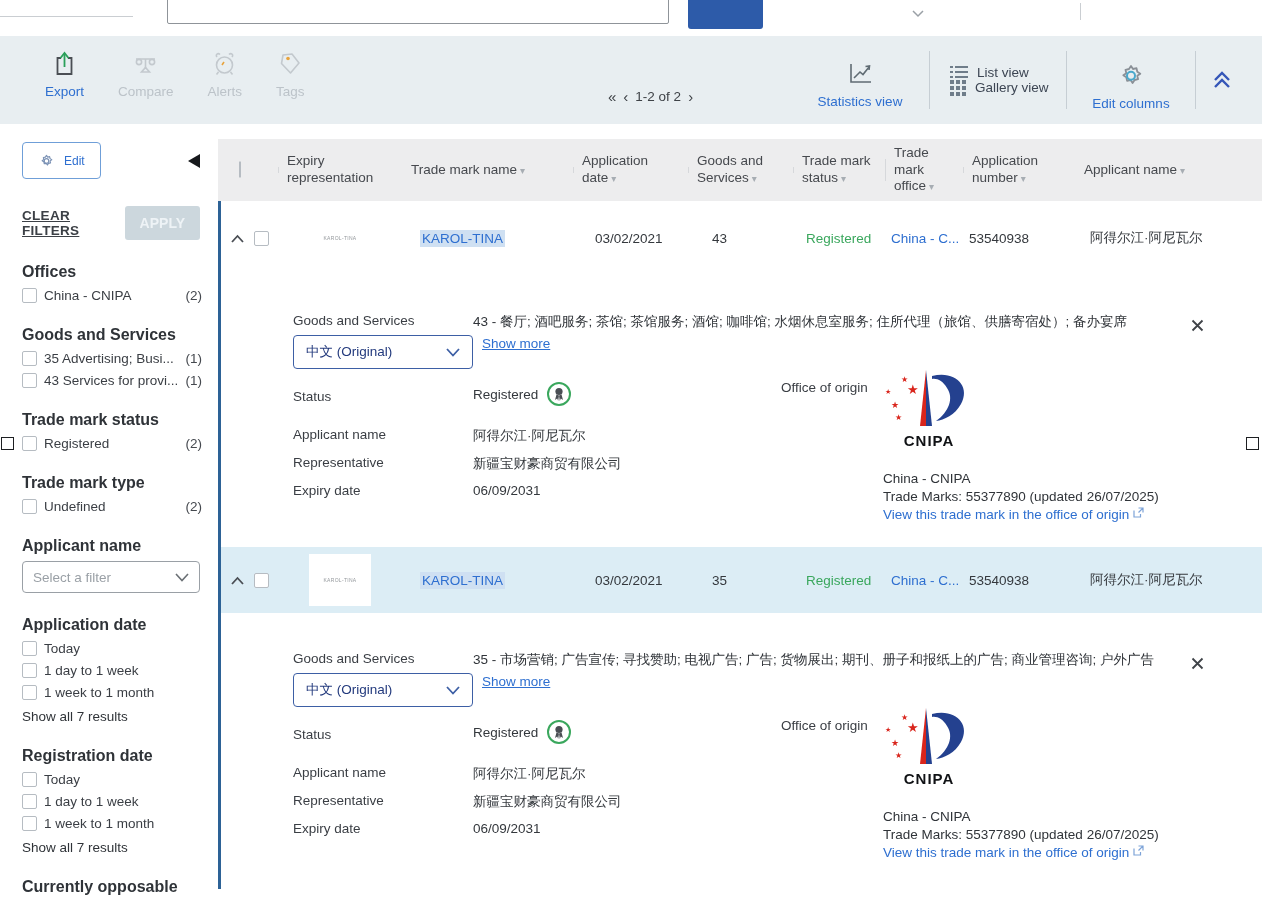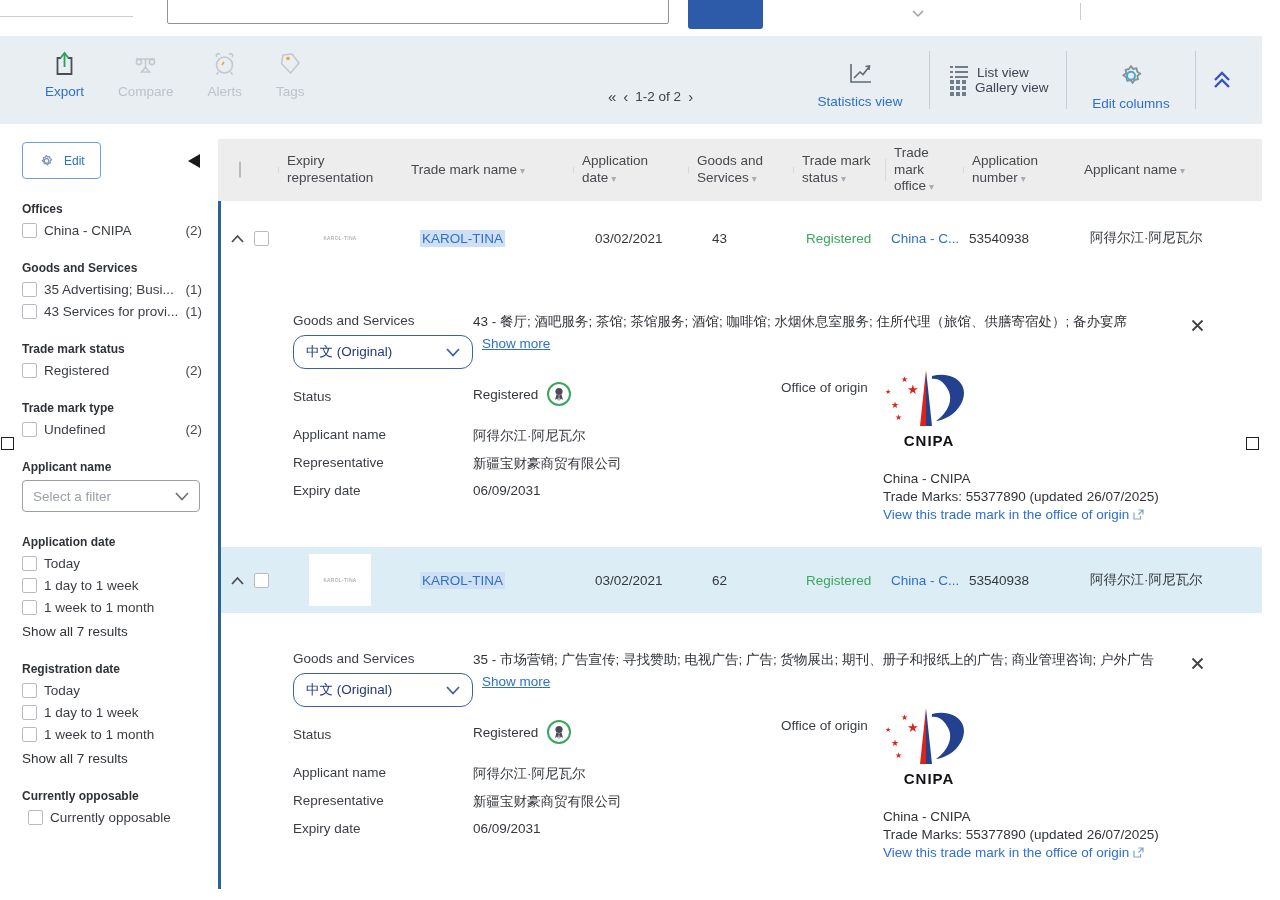--- a/index.html
+++ b/index.html
@@ -40,21 +40,21 @@
   
   .content { display:flex; margin-top:15px; }
   .sidebar { width:218px; padding:3px 0 0 22px; flex:0 0 auto; }
   .edit-row { display:flex; justify-content:space-between; align-items:center; width:178px; }
   .edit-btn { display:flex; align-items:center; gap:9px; border:1px solid #6f9fd8; border-radius:4px; background:#fff; padding:9px 15px; color:#2e6fd0; font-size:12px; cursor:pointer; }
   .tri-left { width:0; height:0; border-top:7px solid transparent; border-bottom:7px solid transparent; border-right:12px solid #17191c; cursor:pointer; }
   .filter-actions { display:flex; justify-content:space-between; align-items:center; width:178px; margin-top:27px; }
   .clear-link { font-size:13.5px; font-weight:700; color:#3c4046; text-decoration:underline; letter-spacing:.3px; cursor:pointer; }
   .apply-btn { background:#ccd7dd; color:#eef3f6; font-size:14px; font-weight:600; padding:9px 15px; border-radius:3px; border:none; cursor:default; }
   .fgroup { margin-top:23px; width:180px; }
-  .fgroup h4 { font-size:12px; font-weight:700; color:#2f3338; margin-bottom:6px; }
+  .fgroup h4 { font-size:16px; font-weight:700; color:#2f3338; margin-bottom:6px; }
   .fitem { display:flex; align-items:center; gap:7px; margin-top:7px; color:#3a3e44; }
   .fitem .count { margin-left:auto; color:#45494f; }
   .cb { width:15px; height:15px; border:1.5px solid #b6bcc2; border-radius:2px; background:#fff; flex:0 0 auto; cursor:pointer; }
   .show-link { display:inline-block; margin-top:9px; color:#2f3338; cursor:pointer; }
   .fselect { width:178px; height:32px; border:1px solid #9aa0a6; border-radius:4px; display:flex; align-items:center; justify-content:space-between; padding:0 10px; color:#9aa0a6; margin-top:5px; cursor:pointer; }
 
   
   .results { width:1044px; flex:0 0 auto; }
   .thead { display:grid; grid-template-columns:60px 124px 171px 115px 105px 92px 78px 112px 187px; background:#ededee; height:62px; align-items:center; color:#46494e; }
   .hcell { position:relative; padding:0 10px 0 9px; line-height:1.25; }
@@ -79,28 +79,28 @@
   .appcell { padding-left:15px; }
 
   
   .detail { position:relative; background:#fff; }
   .detail.p1 { height:272px; }
   .detail.p2 { height:276px; }
   .d-abs { position:absolute; }
   .d-label { color:#3a3e44; }
   .d-goods { left:252px; top:38px; right:60px; white-space:nowrap; overflow:hidden; color:#303439; }
   .d-showmore { left:261px; top:61px; color:#2e6fd0; cursor:pointer;text-decoration:underline; }
-  .d-lang { left:72px; top:60px; width:180px; height:34px; border:1.5px solid #3d5fa5; border-radius:12px; display:flex; align-items:center; justify-content:space-between; padding:0 12px; color:#233a7d; background:#fff; cursor:pointer; }
+  .d-lang { left:72px; top:60px; width:180px; height:34px; border:1.5px solid #3d5fa5; border-radius:4px; display:flex; align-items:center; justify-content:space-between; padding:0 12px; color:#233a7d; background:#fff; cursor:pointer; }
   .d-status { left:252px; top:106px; display:flex; align-items:center; gap:8px; }
   .d-close { left:966px; top:40px; cursor:pointer; padding:4px; }
   .cnipa { left:648px; top:93px; width:120px; text-align:center; }
   .cnipa .logotext { font-weight:700; font-size:15px; color:#101215; letter-spacing:1px; margin-top:1px; }
   .o-name { left:662px; top:196px; color:#303439; }
   .o-tm { left:662px; top:214px; color:#303439; }
-  .o-link { left:662px; top:232px; color:#2e6fd0; cursor:pointer; display:flex; align-items:center; gap:4px; }
+  .o-link { left:662px; top:232px; color:#2e6fd0; cursor:pointer; display:flex; gap:4px; }
 
   .stray { position:absolute; width:13px; height:13px; border:1.5px solid #1d1f22; background:#fff; }
 </style>
 </head>
 <body>
 
 <div class="topbar">
   <span class="url-text">tmdn.org</span>
   <div class="top-line"></div>
   <div class="top-input"></div>
@@ -219,20 +219,24 @@
       <button class="edit-btn">
         <svg width="17" height="17" viewBox="0 0 30 30">
           <path d="M15 4 l2 3 3.5-.8 .8 3.5 3 2 -3 2 .8 3.5 -3.5 .8 -2 3 -2 -3 -3.5 .8 -.8 -3.5 -3 -2 3 -2 -.8 -3.5 3.5 -.8 z" fill="none" stroke="#7b92b5" stroke-width="2" stroke-linejoin="round" transform="translate(0,2)"></path>
           <circle cx="15" cy="15.8" r="4" fill="none" stroke="#7b92b5" stroke-width="2"></circle>
         </svg>
         <span>Edit</span>
       </button>
       <div class="tri-left"></div>
     </div>
 
+    <div class="filter-actions">
+      <span class="clear-link">CLEAR FILTERS</span>
+      <button class="apply-btn">APPLY</button>
+    </div>
 
     <div class="fgroup">
       <h4>Offices</h4>
       <div class="fitem">
         <span class="cb"></span>
         <span>China - CNIPA</span>
         <span class="count">(2)</span>
       </div>
     </div>
 
@@ -425,21 +429,21 @@
           </span>
           <span class="cb"></span>
         </div>
         <div>
             <div class="thumb">
               <span>KAROL-TINA</span>
             </div>
           </div>
         <div class="namecell"><span class="name-link">KAROL-TINA</span></div>
         <div class="datecell">03/02/2021</div>
-        <div class="classcell">62</div>
+        <div class="classcell">35</div>
         <div class="statuscell">Registered</div>
         <div class="officecell">China - C...</div>
         <div class="numcell">53540938</div>
         <div class="appcell">阿得尔江·阿尼瓦尔</div>
       </div>
 
       <div class="detail p2">
         <span class="d-abs d-label" style="left:72px; top:38px;">Goods and Services</span>
         <span class="d-abs d-goods">35 - 市场营销; 广告宣传; 寻找赞助; 电视广告; 广告; 货物展出; 期刊、册子和报纸上的广告; 商业管理咨询; 户外广告</span>
         <span class="d-abs d-showmore">Show more</span>

